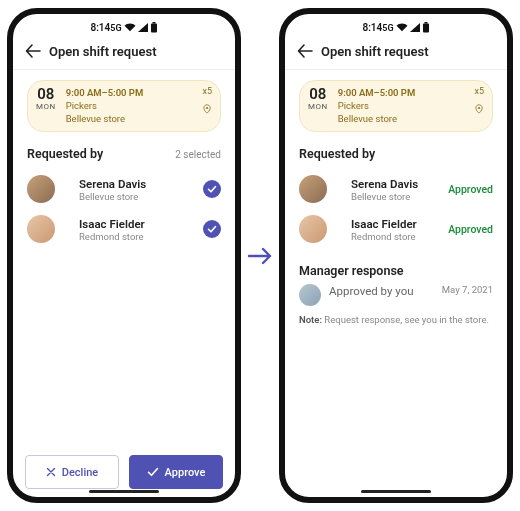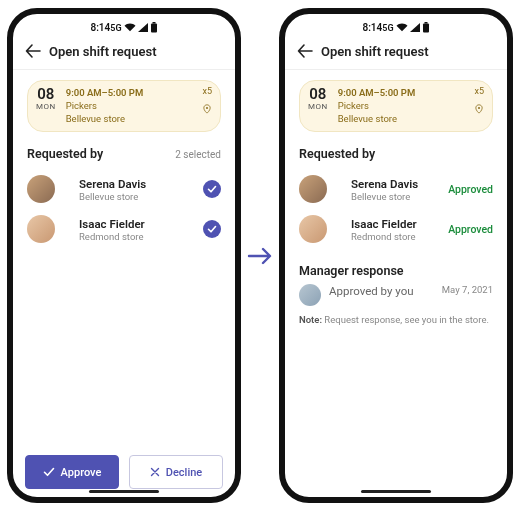--- a/index.html
+++ b/index.html
@@ -162,31 +162,31 @@
       </div>
       <div class="checkmark">
         <svg viewBox="0 0 10 10">
             <path d="M1.5 5.3 4 7.8 8.5 2.5" stroke="#fff" stroke-width="1.6" fill="none" stroke-linecap="round" stroke-linejoin="round"></path>
           </svg>
       </div>
     </div>
   </div>
 
   <div class="footer">
+    <div class="btn btn-decline">
+      <svg width="10" height="10" viewBox="0 0 10 10">
+          <path d="M1.5 1.5 8.5 8.5M8.5 1.5 1.5 8.5" stroke="#4f52b2" stroke-width="1.4" stroke-linecap="round"></path>
+        </svg>
+      <span>Decline</span>
+    </div>
     <div class="btn btn-approve">
       <svg width="12" height="10" viewBox="0 0 12 10">
           <path d="M1.5 5.3 4.5 8.3 10.5 1.5" stroke="#fff" stroke-width="1.6" fill="none" stroke-linecap="round" stroke-linejoin="round"></path>
         </svg>
       <span>Approve</span>
-    </div>
-    <div class="btn btn-decline">
-      <svg width="10" height="10" viewBox="0 0 10 10">
-          <path d="M1.5 1.5 8.5 8.5M8.5 1.5 1.5 8.5" stroke="#4f52b2" stroke-width="1.4" stroke-linecap="round"></path>
-        </svg>
-      <span>Decline</span>
     </div>
   </div>
   <div class="home-ind"></div>
 </div>
 
 <div class="arrow">
   <svg width="26" height="20" viewBox="0 0 26 20">
       <path d="M2 10 H22 M16 3 23 10 16 17" stroke="#4f52b2" stroke-width="2.4" fill="none" stroke-linecap="round" stroke-linejoin="round"></path>
     </svg>
 </div>

